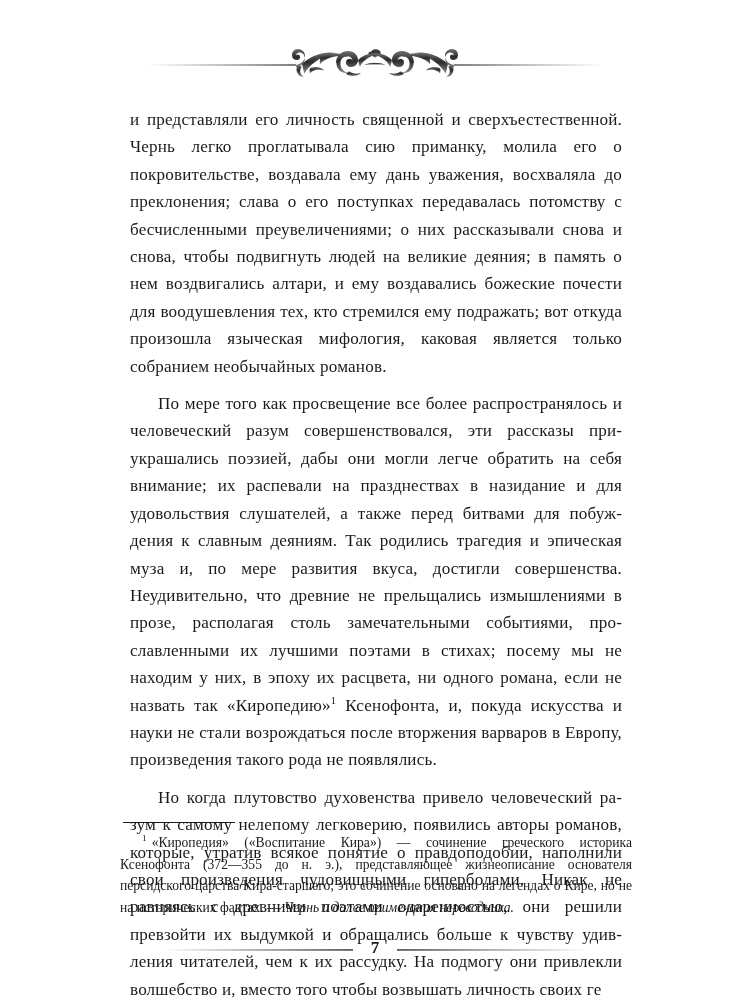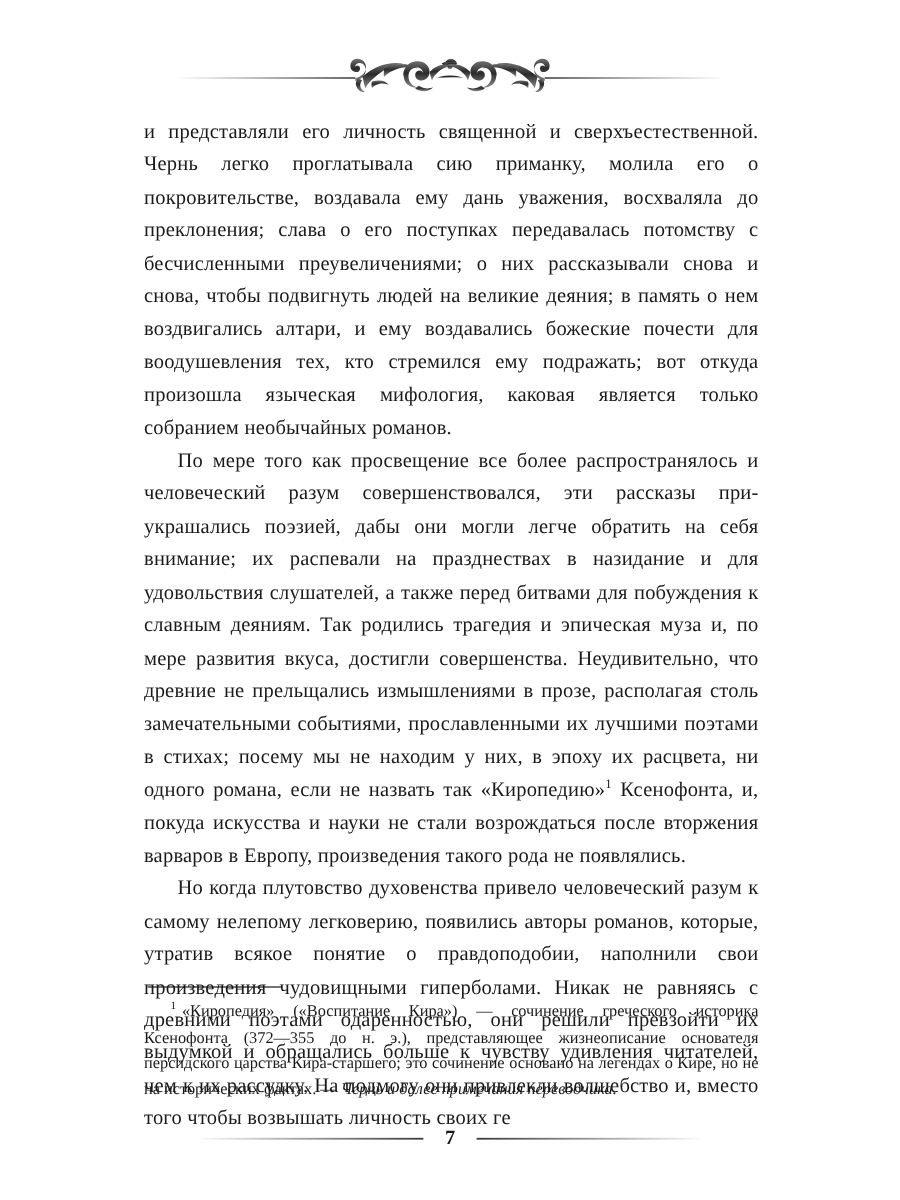--- a/index.html
+++ b/index.html
@@ -39,21 +39,21 @@
   }
 
   
   .text-column {
     position: absolute;
     left: 120px;
     top: 96px;
     width: 512px;
   }
   p.body-par {
-    margin: 0;
+    margin: 10px;
     text-indent: 28px;
     text-align: justify;
     font-size: 17.1px;
     line-height: 27.4px;
     letter-spacing: 0.01em;
     word-spacing: 0.005em;
     hyphens: manual;
   }
   p.body-par.first {
     text-indent: 0;

